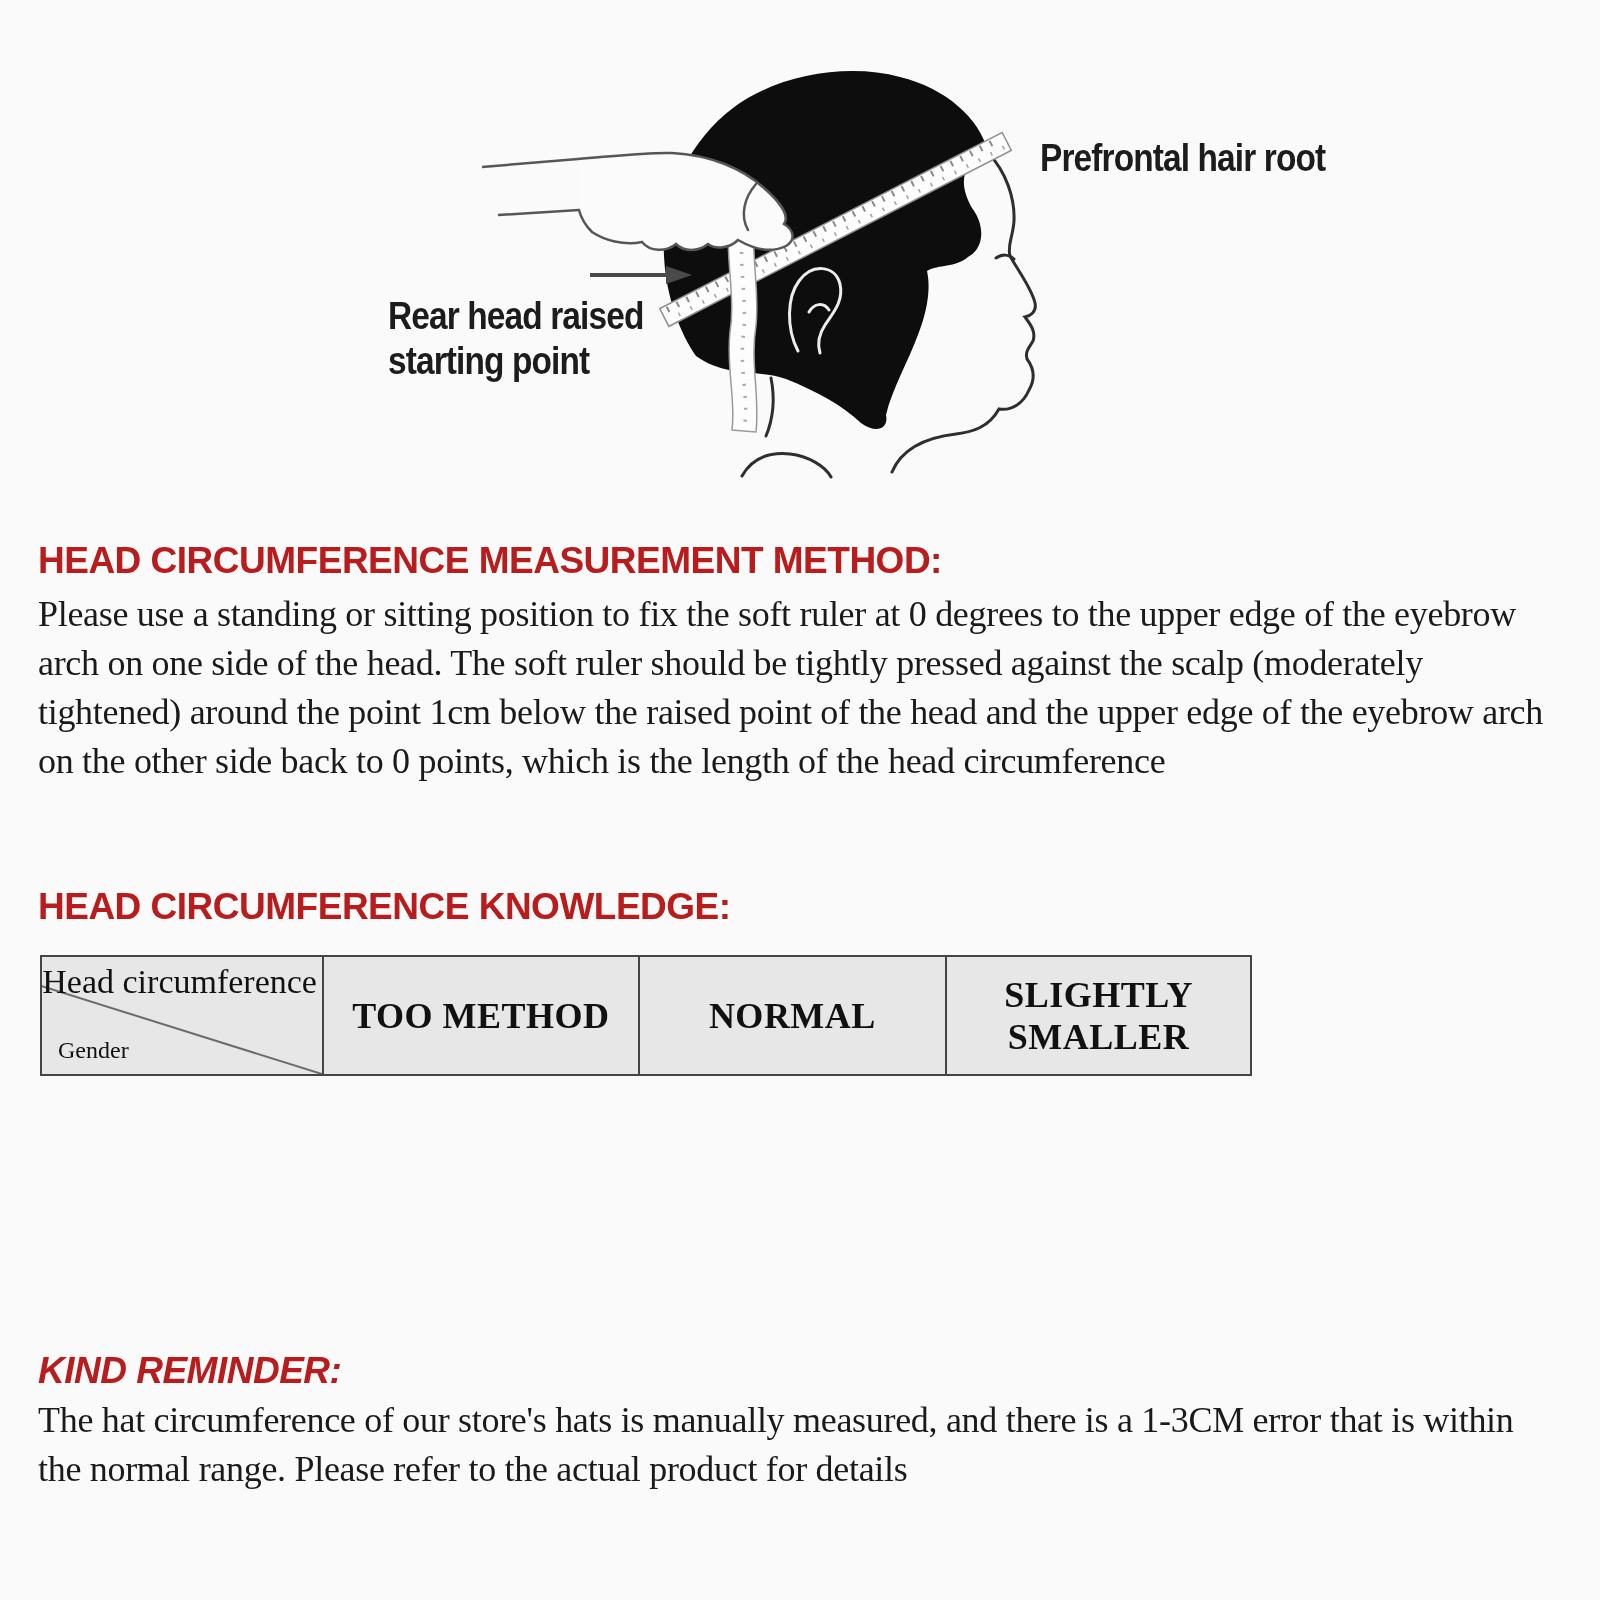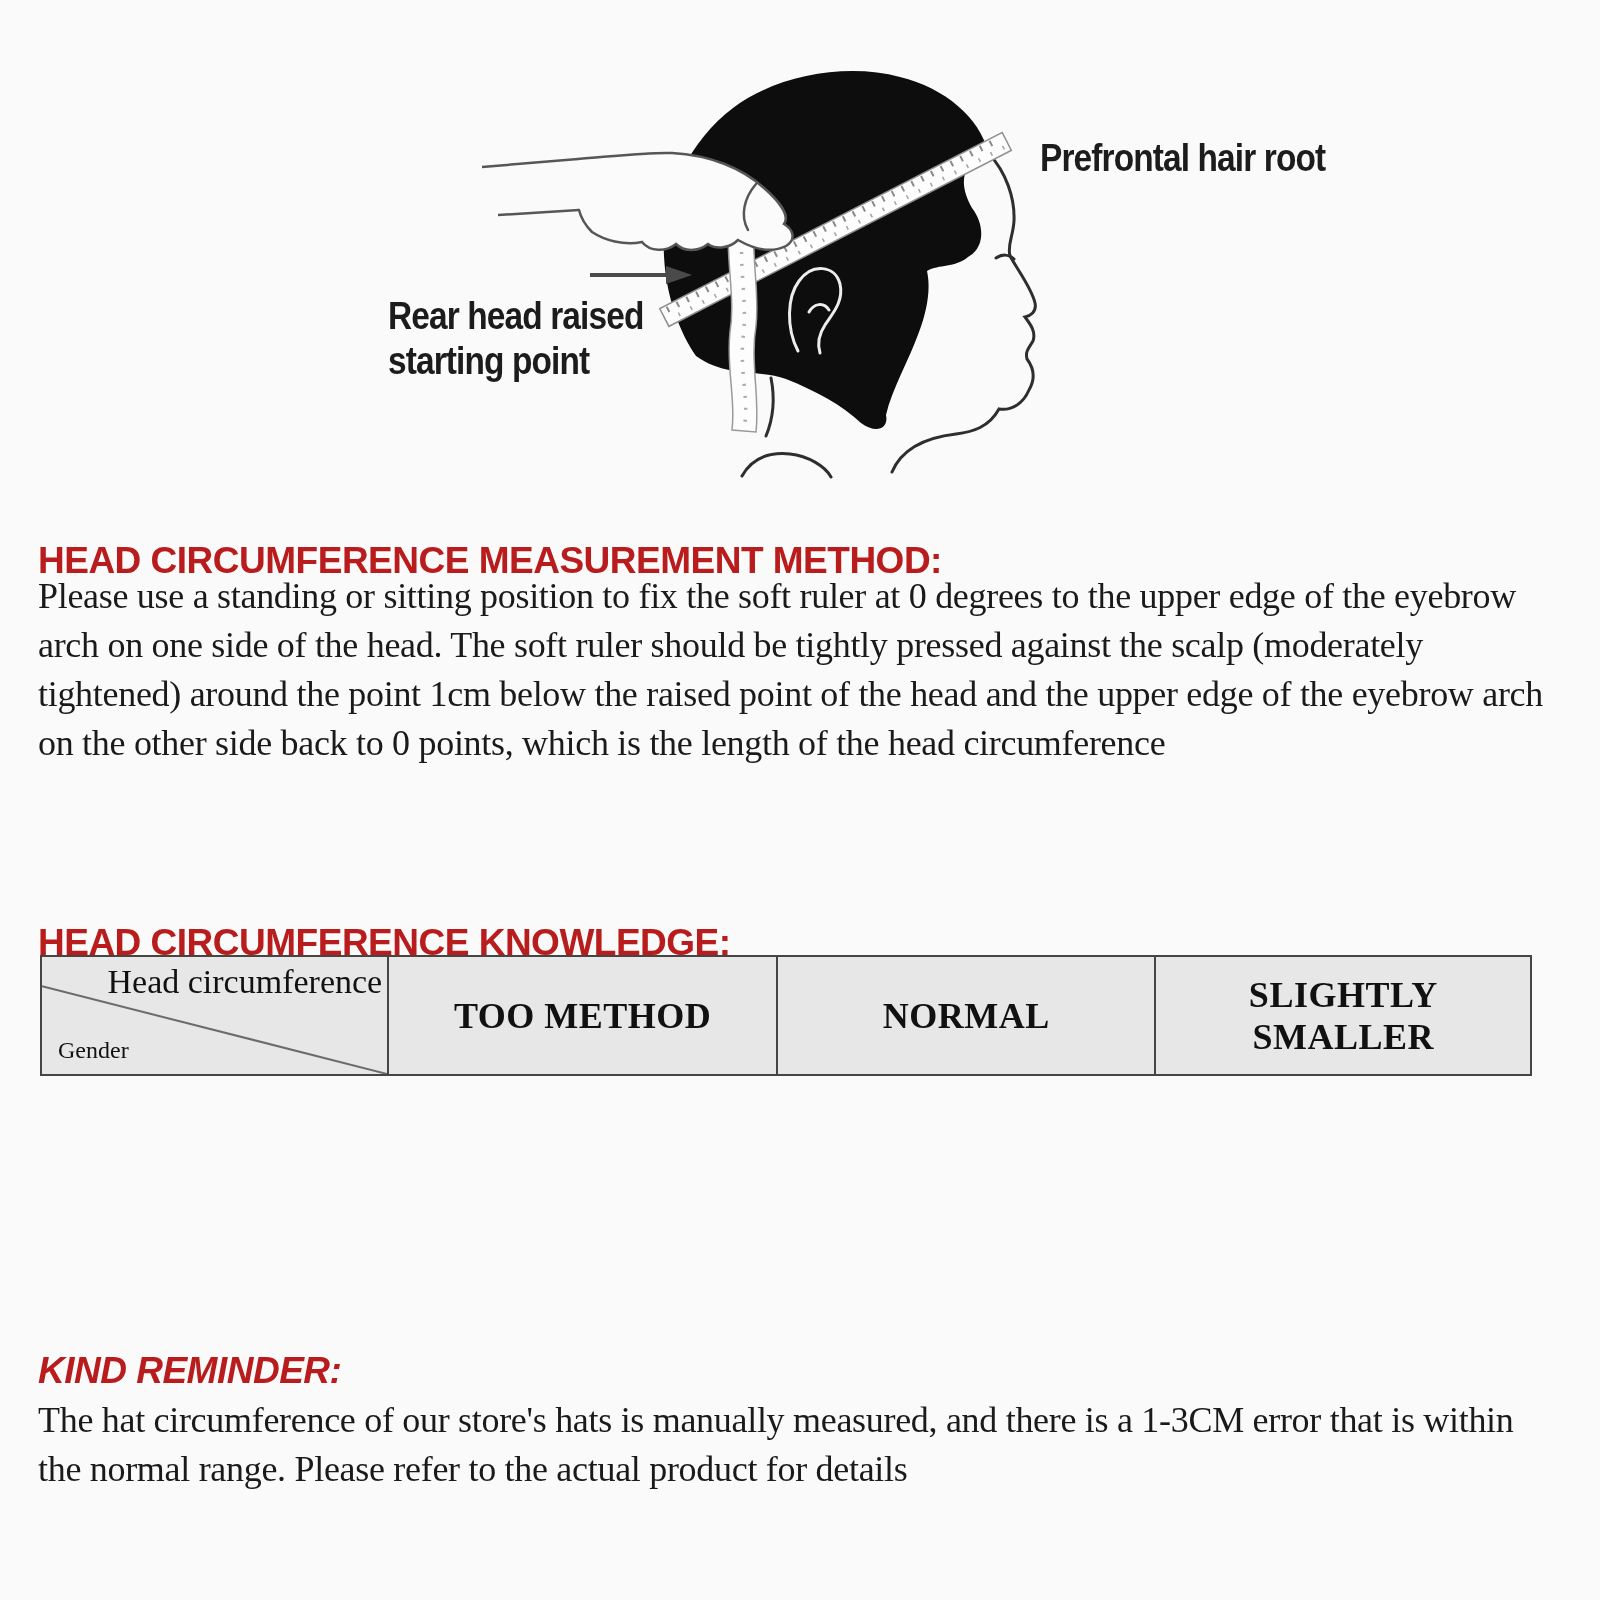--- a/index.html
+++ b/index.html
@@ -49,27 +49,27 @@
   }
   .body-text {
     font-family: "Liberation Serif", serif;
     font-size: 36px;
     line-height: 49px;
     letter-spacing: -0.3px;
     color: #1a1a1a;
     width: 1524px;
   }
   #method-heading   { left: 38px; top: 540px; }
-  #method-body      { left: 38px; top: 572px; font-family: Liberation Serif, serif; }
-  #knowledge-heading{ left: 38px; top: 922px; }
+  #method-body      { left: 38px; top: 590px; font-family: Liberation Serif, serif; }
+  #knowledge-heading{ left: 38px; top: 886px; }
   #reminder-heading { left: 38px; top: 1350px; font-style: italic; }
   #reminder-body    { left: 38px; top: 1396px; }
 
   
-  #size-table-wrap { left: 40px; top: 955px; width: 1492px; border-radius: 21px; }
+  #size-table-wrap { left: 40px; top: 955px; width: 1212px; border-radius: 21px; }
   table.size-table {
     width: 100%;
     border-collapse: collapse;
     table-layout: fixed;
     font-family: "Liberation Serif", serif;
     font-size: 36px;
     color: #111;
     background: #fcfcfc;
   }
   table.size-table td {

